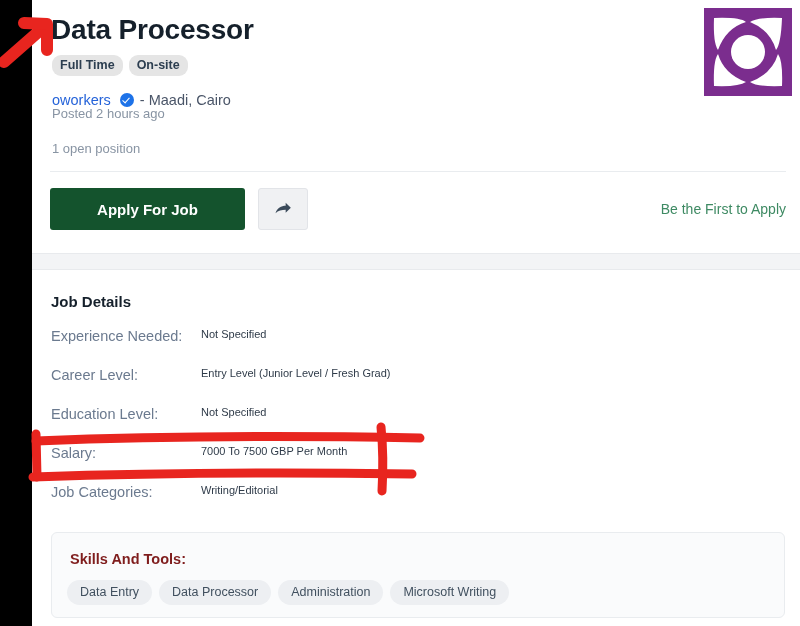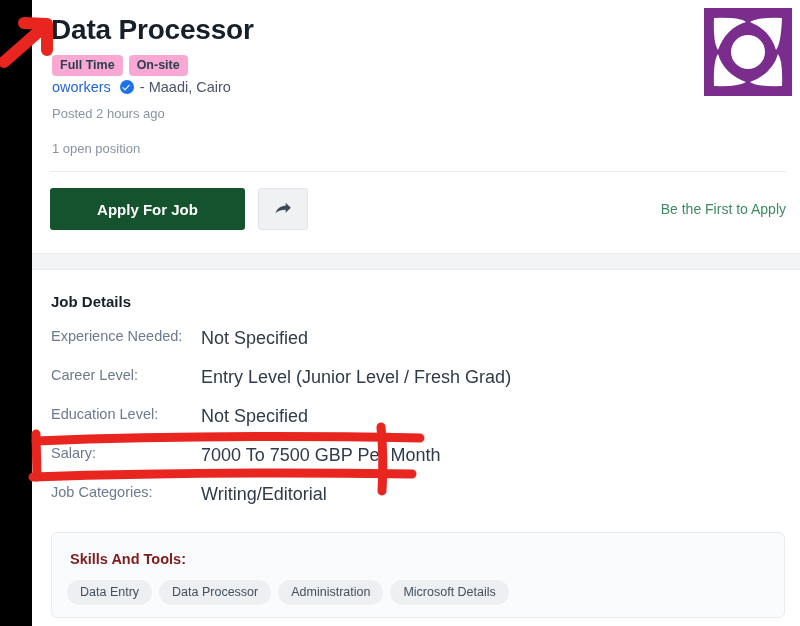--- a/index.html
+++ b/index.html
@@ -23,26 +23,26 @@
     position:absolute;left:32px;top:0;width:768px;height:253px;
     background:#ffffff;box-sizing:border-box;
   }
   .job-title{
     position:absolute;left:19px;top:13px;
     font-size:28px;font-weight:bold;color:#15202b;
     letter-spacing:-0.2px;line-height:1.2;white-space:nowrap;
   }
   .badges{position:absolute;left:20px;top:55px;display:flex;gap:6px;}
   .badge{
-    background:#f9a8d4;color:#2c3e50;
+    background:#e5e5e5;color:#2c3e50;
     font-size:12.5px;font-weight:bold;
-    padding:3px 8px 4px 8px;border-radius:4px;white-space:nowrap;
+    padding:3px 8px 4px 8px;border-radius:9px;white-space:nowrap;
   }
   .company-line{
-    position:absolute;left:20px;top:79px;
+    position:absolute;left:20px;top:92px;
     font-size:14.5px;color:#4a5568;display:flex;align-items:center;gap:4px;
     white-space:nowrap;
   }
   .company-link{color:#2563d9;text-decoration:none;font-size:14.5px;}
   .verified{
     display:inline-block;width:14px;height:14px;border-radius:50%;
     background:#1d72e8;position:relative;margin-left:5px;margin-right:2px;
     vertical-align:-2px;flex:0 0 auto;
   }
   .verified:after{
@@ -102,21 +102,21 @@
   }
   .detail-rows{position:absolute;left:19px;top:58px;width:720px;}
   .detail-row{
     position:relative;height:39px;display:flex;align-items:flex-start;
   }
   .detail-label{
     width:150px;flex:0 0 150px;
     font-size:14.5px;color:#6b7a8f;white-space:nowrap;
   }
   .detail-value{
-    font-size:18px;color:#2f3b49;white-space:nowrap;text-align:right;
+    font-size:11px;color:#2f3b49;white-space:nowrap;text-align:right;
   }
 
   
   .skills-box{
     position:absolute;left:19px;top:262px;width:734px;height:86px;
     background:#fafbfc;border:1px solid #e9ecef;border-radius:6px;
     box-sizing:border-box;
   }
   .skills-title{
     position:absolute;left:18px;top:18px;
@@ -220,21 +220,21 @@
       </div>
 
     </div>
 
     <div class="skills-box">
       <div class="skills-title">Skills And Tools:</div>
       <div class="skill-pills">
         <span class="pill">Data Entry</span>
         <span class="pill">Data Processor</span>
         <span class="pill">Administration</span>
-        <span class="pill">Microsoft Details</span>
+        <span class="pill">Microsoft Writing</span>
       </div>
     </div>
 
   </div>
 
   <svg class="annotation-layer" viewBox="0 0 800 626">
 
     <g>
       <path d="M4 62 L45 26" stroke="#e8251f" stroke-width="12" stroke-linecap="round" fill="none"></path>
       <path d="M24 23 L47 24 L47 50" stroke="#e8251f" stroke-width="12" stroke-linecap="round" stroke-linejoin="round" fill="none"></path>

